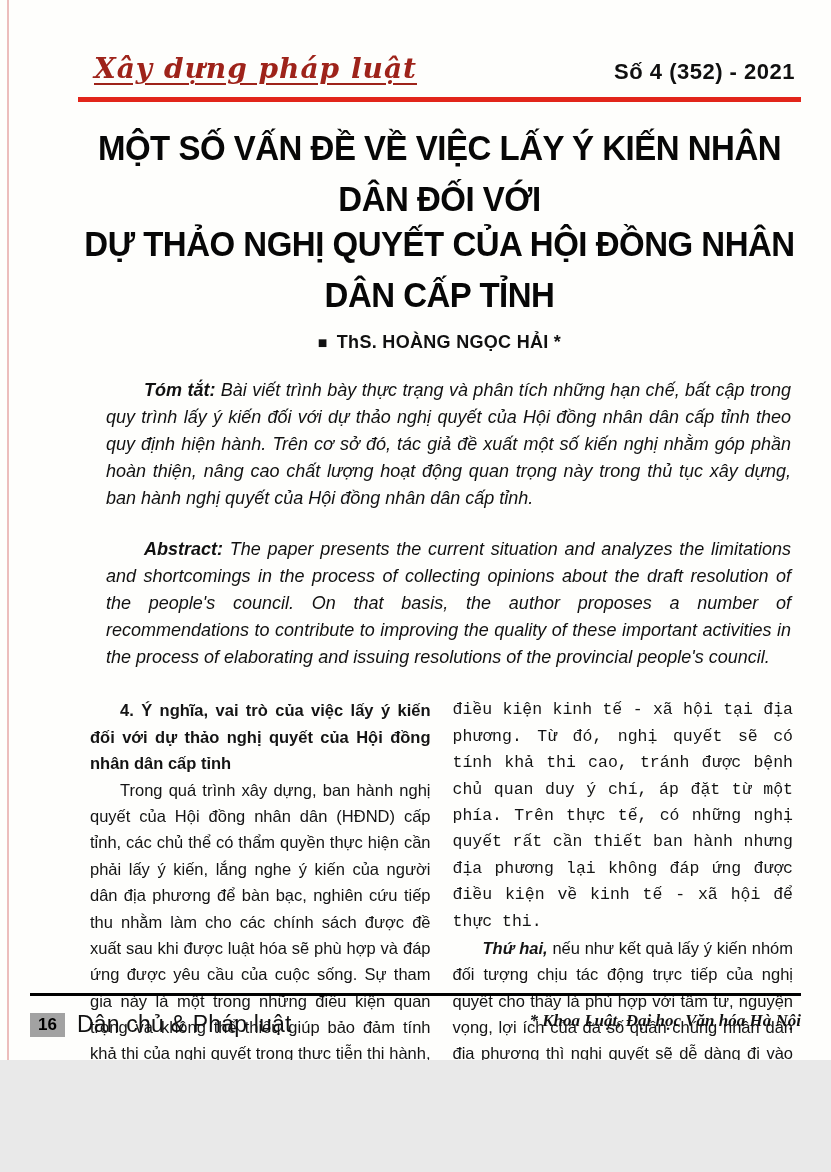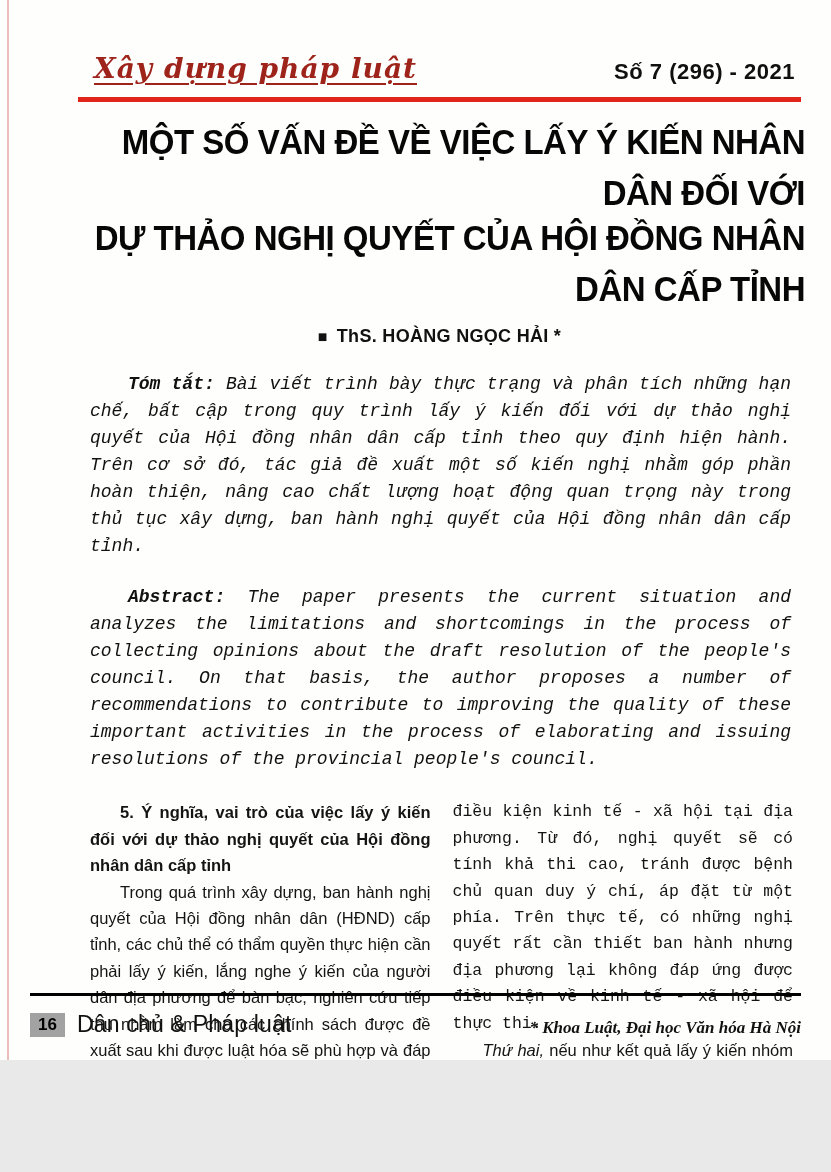--- a/index.html
+++ b/index.html
@@ -35,41 +35,41 @@
   .issue {
     font-size:22px; font-weight:bold; color:#101010;
     letter-spacing:0.5px;
   }
   .red-rule {
     height:5px; background:#e2251a;
     margin:12px 30px 0 30px;
   }
   
   .title {
-    margin:18px 26px 0;
-    text-align:right;
+    margin:24px 26px 0;
+    text-align:center;
     font-weight:bold;
     font-size:33px;
     line-height:1.45;
     letter-spacing:-0.5px;
     color:#070707;
   }
   .title .tline { display:block; transform:scaleY(1.06); }
   
   .author-line {
     margin-top:15px;
     text-align:center;
     font-size:18px; font-weight:bold;
     letter-spacing:0.3px;
   }
   .author-bullet { margin-right:9px; font-size:16px; }
   
   .summary {
-    margin:24px 40px 0 42px;
-    font-family:Liberation Mono, monospace;
+    margin:24px 40px 0 58px;
+    font-family:Liberation Sans, sans-serif;
     font-style:italic;
     font-size:18px;
     line-height:1.5;
     text-align:justify;
     text-indent:38px;
   }
   .summary .label { font-weight:bold; }
   
   .columns {
     display:flex; gap:22px;
@@ -82,29 +82,29 @@
     text-align:justify;
     color:#141414;
   }
   .col p { margin:0; text-indent:30px; }
   .section-heading {
     font-weight:bold;
     text-indent:26px;
     margin:0;
     text-align:justify;
   }
-  .lead { font-style:italic; }
+  .lead { font-style:italic;font-weight:bold; }
   
   .footer-rule {
     position:absolute; left:30px; right:30px; bottom:64px;
     height:3px; background:#000;
   }
   .footer {
     position:absolute; left:30px; right:30px; bottom:22px;
-    display:flex; justify-content:space-between; align-items:flex-end;
+    display:flex; justify-content:space-between; align-items:flex-start;
   }
   .footer-left { display:flex; align-items:center; }
   .page-num {
     background:#a2a2a2; color:#000;
     font-weight:bold; font-size:17px;
     padding:2px 8px; margin-right:12px;
   }
   .footer-journal { font-size:23px; font-weight:normal; letter-spacing:0.2px; }
   .affiliation {
     font-family:"Liberation Serif", serif;
@@ -113,21 +113,21 @@
   }
 </style>
 </head>
 <body>
 
 <div class="page">
   <div class="edge-line"></div>
 
   <div class="header">
     <span class="journal-script">Xây dựng pháp luật</span>
-    <span class="issue">Số 7 (296) - 2021</span>
+    <span class="issue">Số 4 (352) - 2021</span>
   </div>
 
   <div class="red-rule"></div>
 
   <h1 class="title">
     <span class="tline">MỘT SỐ VẤN ĐỀ VỀ VIỆC LẤY Ý KIẾN NHÂN DÂN ĐỐI VỚI</span>
     <span class="tline">DỰ THẢO NGHỊ QUYẾT CỦA HỘI ĐỒNG NHÂN DÂN CẤP TỈNH</span>
   </h1>
 
   <div class="author-line">
@@ -137,21 +137,21 @@
   <p class="summary">
     <span class="label">Tóm tắt:</span><span> Bài viết trình bày thực trạng và phân tích những hạn chế, bất cập trong quy trình lấy ý kiến đối với dự thảo nghị quyết của Hội đồng nhân dân cấp tỉnh theo quy định hiện hành. Trên cơ sở đó, tác giả đề xuất một số kiến nghị nhằm góp phần hoàn thiện, nâng cao chất lượng hoạt động quan trọng này trong thủ tục xây dựng, ban hành nghị quyết của Hội đồng nhân dân cấp tỉnh.</span>
   </p>
 
   <p class="summary">
     <span class="label">Abstract:</span><span> The paper presents the current situation and analyzes the limitations and shortcomings in the process of collecting opinions about the draft resolution of the people's council. On that basis, the author proposes a number of recommendations to contribute to improving the quality of these important activities in the process of elaborating and issuing resolutions of the provincial people's council.</span>
   </p>
 
   <div class="columns">
     <div class="col">
-      <p class="section-heading">5. Ý nghĩa, vai trò của việc lấy ý kiến đối với dự thảo nghị quyết của Hội đồng nhân dân cấp tỉnh</p>
+      <p class="section-heading">4. Ý nghĩa, vai trò của việc lấy ý kiến đối với dự thảo nghị quyết của Hội đồng nhân dân cấp tỉnh</p>
       <p>
         <span>Trong quá trình xây dựng, ban hành nghị quyết của Hội đồng nhân dân (HĐND) cấp tỉnh, các chủ thể có thẩm quyền thực hiện cần phải lấy ý kiến, lắng nghe ý kiến của người dân địa phương để bàn bạc, nghiên cứu tiếp thu nhằm làm cho các chính sách được đề xuất sau khi được luật hóa sẽ phù hợp và đáp ứng được yêu cầu của cuộc sống. Sự tham gia này là một trong những điều kiện quan trọng và không thể thiếu giúp bảo đảm tính khả thi của nghị quyết trong thực tiễn thi hành, bảo đảm pháp luật "sát dân, gần dân", phản ánh được ý chí, nguyện vọng của đông đảo quần chúng nhân dân góp phần bảo đảm hài hòa các quyền, lợi ích trong xã hội. Có thể thấy, việc lấy ý kiến của các đối tượng trực tiếp chịu sự điều chỉnh của nghị quyết, của các chuyên gia, nhà khoa học, của người dân có ý nghĩa vô cùng quan trọng:</span>
       </p>
 
     </div>
     <div class="col">
       <p style="text-indent:0;font-family:Liberation Mono, monospace;">
         <span>điều kiện kinh tế - xã hội tại địa phương. Từ đó, nghị quyết sẽ có tính khả thi cao, tránh được bệnh chủ quan duy ý chí, áp đặt từ một phía. Trên thực tế, có những nghị quyết rất cần thiết ban hành nhưng địa phương lại không đáp ứng được điều kiện về kinh tế - xã hội để thực thi.</span>
       </p>
       <p>

